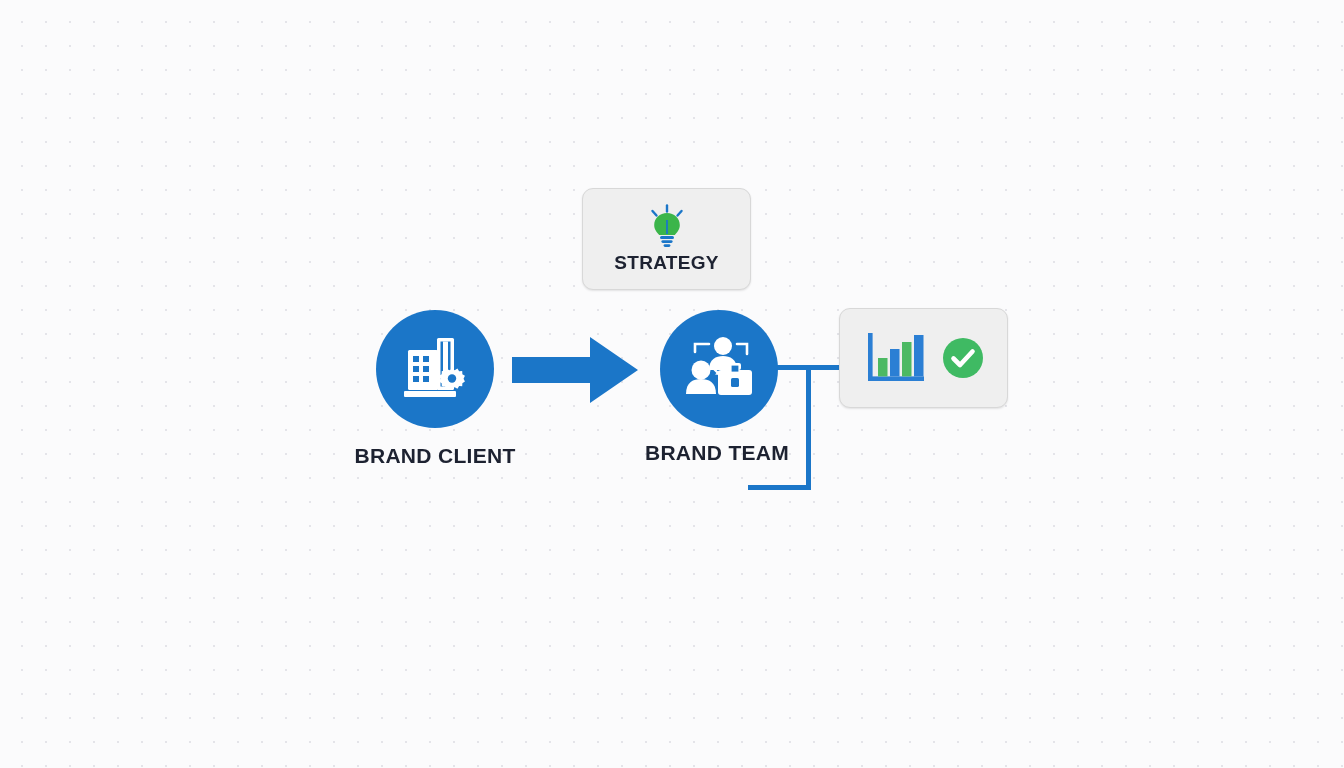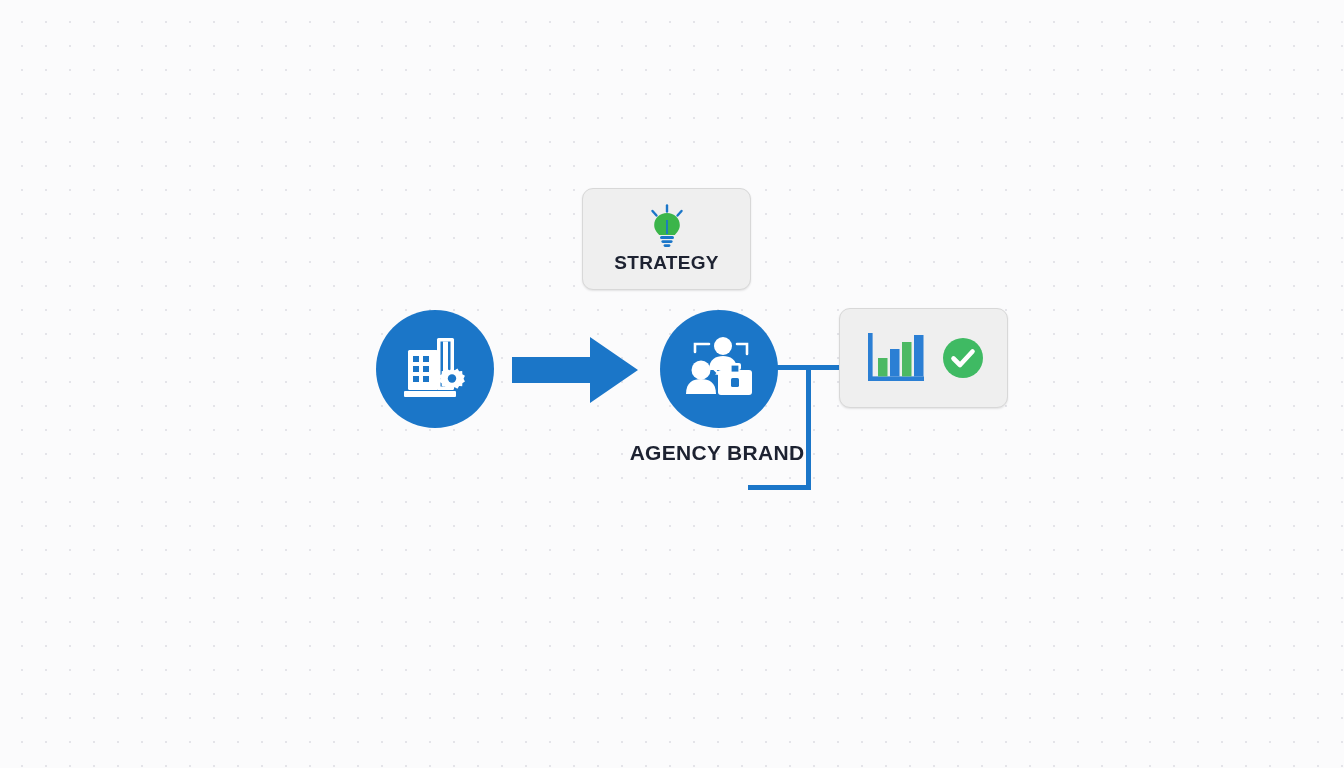--- a/index.html
+++ b/index.html
@@ -106,20 +106,21 @@
                      L15.2,-5 L13.6,-1.6 L15.2,1.8 L12.2,3.7 L12,7.4 L8.4,7.2
                      L6.4,10.2 L3.2,8.4 L0,9.8 L-3.2,8.4 L-6.4,10.2 L-8.4,7.2
                      L-12,7.4 L-12.2,3.7 L-15.2,1.8 L-13.6,-1.6 L-15.2,-5
                      L-12.2,-6.9 L-12,-10.6 L-8.4,-10.4 L-6.4,-13.4 L-3.2,-11.6 Z" fill="#ffffff" transform="scale(0.85)"></path>
             <circle cx="0" cy="-1.5" r="4.2" fill="#1b76c8"></circle>
           </g>
         </g>
       </svg>
     </span>
   </div>
+  <div class="node-label" style="left:336px; top:444px; width:198px; font-size:21px;">BRAND CLIENT</div>
 
   <div class="node-circle" style="left:660px; top:310px; width:118px; height:118px;">
     <span class="card-icon">
       <svg width="80" height="78" viewBox="0 0 80 78" xmlns="http://www.w3.org/2000/svg">
         <g fill="#ffffff">
 
           <path d="M16,22 L16,14 L30,14" stroke="#ffffff" stroke-width="2.6" fill="none" stroke-linecap="round"></path>
 
           <path d="M58,14 L68,14 L68,24" stroke="#ffffff" stroke-width="2.6" fill="none" stroke-linecap="round"></path>
 
@@ -133,21 +134,21 @@
           <path d="M7,64 C7,52 14.5,49 22,49 C29.5,49 37,52 37,64 Z"></path>
 
           <rect x="39" y="40" width="34" height="25" rx="3"></rect>
           <rect x="50" y="33" width="12" height="7" rx="2"></rect>
           <rect x="52.6" y="35.6" width="6.8" height="6" fill="#1b76c8"></rect>
           <rect x="52" y="48" width="8" height="9" rx="1.6" fill="#1b76c8"></rect>
         </g>
       </svg>
     </span>
   </div>
-  <div class="node-label" style="left:618px; top:441px; width:198px; font-size:21px;">AGENCY BRAND</div>
+  <div class="node-label" style="left:618px; top:441px; width:198px; font-size:21px;">BRAND TEAM</div>
 
   <div class="card" style="left:582px; top:188px; width:167px; height:100px;">
     <span class="card-icon">
       <svg width="50" height="44" viewBox="0 0 50 44" xmlns="http://www.w3.org/2000/svg">
 
         <g stroke="#1b76c8" stroke-width="2.4" stroke-linecap="round">
           <line x1="25" y1="1.5" x2="25" y2="7.5"></line>
           <line x1="10.5" y1="7" x2="14.5" y2="11.5"></line>
           <line x1="39.5" y1="7" x2="35.5" y2="11.5"></line>
         </g>

